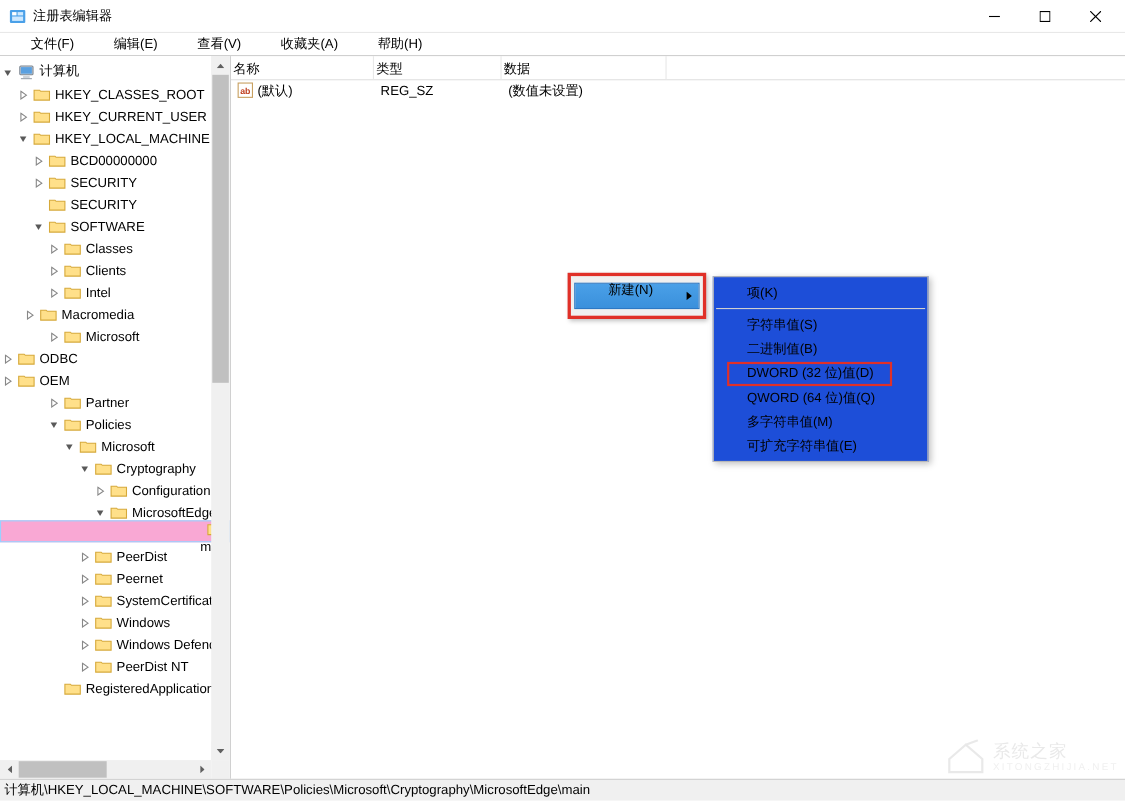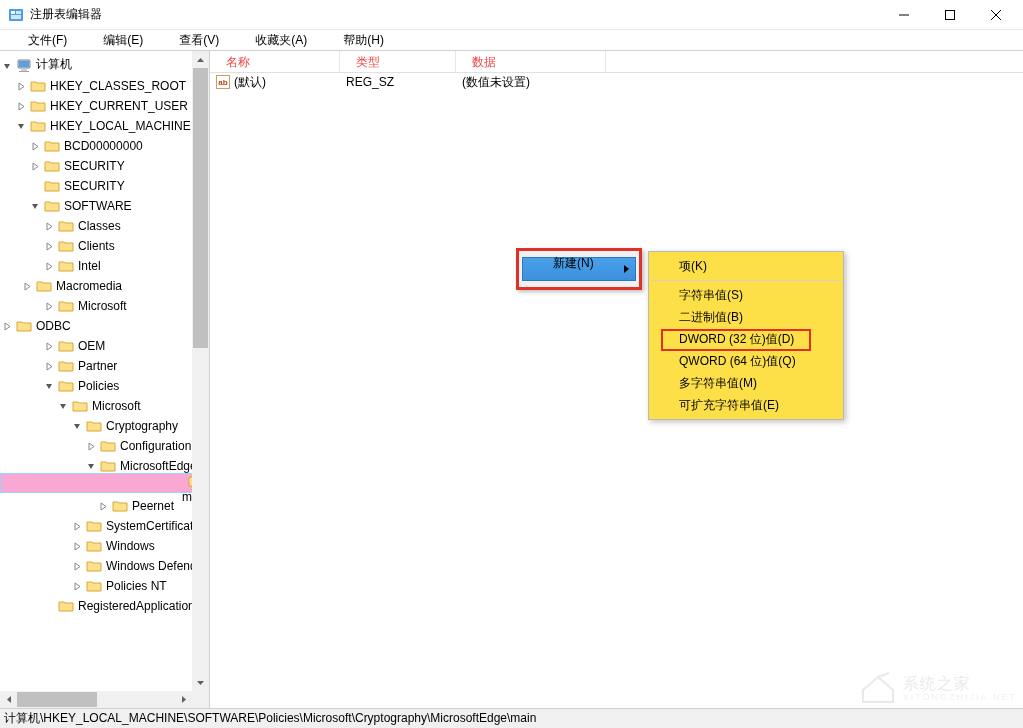--- a/index.html
+++ b/index.html
@@ -37,32 +37,32 @@
   .tree-scroll-h { position: absolute; left: 0; right: 17px; bottom: 0; height: 17px; background: #f0f0f0; }
   .tree-scroll-h .thumb { position: absolute; top: 1px; bottom: 1px; left: 17px; width: 80px; background: #c0c0c0; }
   .tree-scroll-h .arrow { position: absolute; top: 0; bottom: 0; width: 17px; display: flex; align-items: center; justify-content: center; }
   .tree-scroll-h .arrow.left { left: 0; }
   .tree-scroll-h .arrow.right { right: 0; }
   .tree-scroll-corner { position: absolute; right: 0; bottom: 0; width: 17px; height: 17px; background: #f0f0f0; }
 
   
   .list-pane { flex: 1; position: relative; }
   .list-header { display: flex; height: 22px; border-bottom: 1px solid #e0e0e0; }
-  .list-header .col { padding: 3px 16px; border-right: 1px solid #e8e8e8; color: #ef4444; cursor: default; }
+  .list-header .col { padding: 3px 2px; border-right: 1px solid #e8e8e8; color: #000000; cursor: default; }
   .list-row { display: flex; height: 18px; align-items: center; }
   .list-row .cell { padding: 0 6px; display: flex; align-items: center; }
   .ab-icon { width: 14px; height: 14px; margin-right: 4px; background: #fff; border: 1px solid #c8a060; display: flex; align-items: center; justify-content: center; font-size: 8px; color: #c04020; font-weight: bold; }
 
   
   .ctx-primary { position: absolute; left: 306px; top: 197px; width: 126px; height: 42px; border: 3px solid #e03028; background: #f0f0f0; box-shadow: 2px 2px 4px rgba(0,0,0,0.25); z-index: 50; }
   .ctx-item { height: 24px; display: flex; align-items: center; padding: 0 20px 12px 30px; position: relative; }
   .ctx-item.hl { background: linear-gradient(#4aa0e8, #3a90dc); border: 1px solid #2c78c4; color: #000; }
   .ctx-item .arrow-r { position: absolute; right: 6px; top: 50%; transform: translateY(-50%); }
 
-  .ctx-sub { position: absolute; left: 438px; top: 200px; width: 196px; background: #fde047; border: 1px solid #b8b8b8; box-shadow: 2px 2px 6px rgba(0,0,0,0.25); z-index: 49; padding: 3px 0; }
+  .ctx-sub { position: absolute; left: 438px; top: 200px; width: 196px; background: #1d4ed8; border: 1px solid #b8b8b8; box-shadow: 2px 2px 6px rgba(0,0,0,0.25); z-index: 49; padding: 3px 0; }
   .ctx-sub .sitem { height: 22px; display: flex; align-items: center; padding: 0 24px 0 30px; position: relative; cursor: default; }
   .ctx-sub .sep { height: 1px; background: #d0d0d0; margin: 3px 2px; }
   .sub-highlight { position: absolute; border: 2px solid #e03028; pointer-events: none; }
 
   
   .statusbar { position: absolute; left: 0; right: 0; bottom: 0; height: 20px; padding: 2px 4px; color: #000; background: #f0f0f0; border-top: 1px solid #d0d0d0; display: flex; align-items: center; }
 
   
   .watermark { position: absolute; right: 6px; bottom: 22px; opacity: 0.18; pointer-events: none; display: flex; align-items: center; gap: 6px; }
   .watermark svg { width: 38px; height: 34px; }
@@ -264,21 +264,21 @@
           <span class="exp">
             <svg width="9" height="9" viewBox="0 0 9 9">
               <path d="M2 1 L7 4.5 L2 8 Z" fill="none" stroke="#888"></path>
             </svg>
           </span>
           <span class="folder"><svg viewBox="0 0 16 14">
               <path d="M1 3 L6 3 L7 4 L15 4 L15 12 L1 12 Z" fill="#ffe08a" stroke="#d6a93a"></path>
             </svg></span>
           <span class="node-label">ODBC</span>
         </div>
-      <div class="tree-node" style="padding-left:42px">
+      <div class="tree-node" style="">
           <span class="exp">
             <svg width="9" height="9" viewBox="0 0 9 9">
               <path d="M2 1 L7 4.5 L2 8 Z" fill="none" stroke="#888"></path>
             </svg>
           </span>
           <span class="folder"><svg viewBox="0 0 16 14">
               <path d="M1 3 L6 3 L7 4 L15 4 L15 12 L1 12 Z" fill="#ffe08a" stroke="#d6a93a"></path>
             </svg></span>
           <span class="node-label">OEM</span>
         </div>
@@ -348,21 +348,32 @@
             </svg></span>
           <span class="node-label">MicrosoftEdge</span>
         </div>
       <div class="tree-node selected" style="padding-left:98px">
           <span class="exp empty"></span>
           <span class="folder"><svg viewBox="0 0 16 14">
               <path d="M1 3 L6 3 L7 4 L15 4 L15 12 L1 12 Z" fill="#ffe08a" stroke="#d6a93a"></path>
             </svg></span>
           <span class="node-label">main</span>
         </div>
-      <div class="tree-node" style="padding-left:96px">
+      <div class="tree-node" style="padding-left:70px">
+          <span class="exp">
+            <svg width="9" height="9" viewBox="0 0 9 9">
+              <path d="M2 1 L7 4.5 L2 8 Z" fill="none" stroke="#888"></path>
+            </svg>
+          </span>
+          <span class="folder"><svg viewBox="0 0 16 14">
+              <path d="M1 3 L6 3 L7 4 L15 4 L15 12 L1 12 Z" fill="#ffe08a" stroke="#d6a93a"></path>
+            </svg></span>
+          <span class="node-label">PeerDist</span>
+        </div>
+      <div class="tree-node" style="padding-left:70px">
           <span class="exp">
             <svg width="9" height="9" viewBox="0 0 9 9">
               <path d="M2 1 L7 4.5 L2 8 Z" fill="none" stroke="#888"></path>
             </svg>
           </span>
           <span class="folder"><svg viewBox="0 0 16 14">
               <path d="M1 3 L6 3 L7 4 L15 4 L15 12 L1 12 Z" fill="#ffe08a" stroke="#d6a93a"></path>
             </svg></span>
           <span class="node-label">Peernet</span>
         </div>
@@ -401,21 +412,21 @@
         </div>
       <div class="tree-node" style="padding-left:70px">
           <span class="exp">
             <svg width="9" height="9" viewBox="0 0 9 9">
               <path d="M2 1 L7 4.5 L2 8 Z" fill="none" stroke="#888"></path>
             </svg>
           </span>
           <span class="folder"><svg viewBox="0 0 16 14">
               <path d="M1 3 L6 3 L7 4 L15 4 L15 12 L1 12 Z" fill="#ffe08a" stroke="#d6a93a"></path>
             </svg></span>
-          <span class="node-label">Policies NT</span>
+          <span class="node-label">PeerDist NT</span>
         </div>
       <div class="tree-node" style="padding-left:42px">
           <span class="exp empty"></span>
           <span class="folder"><svg viewBox="0 0 16 14">
               <path d="M1 3 L6 3 L7 4 L15 4 L15 12 L1 12 Z" fill="#ffe08a" stroke="#d6a93a"></path>
             </svg></span>
           <span class="node-label">RegisteredApplications</span>
         </div>
     </div>
 

